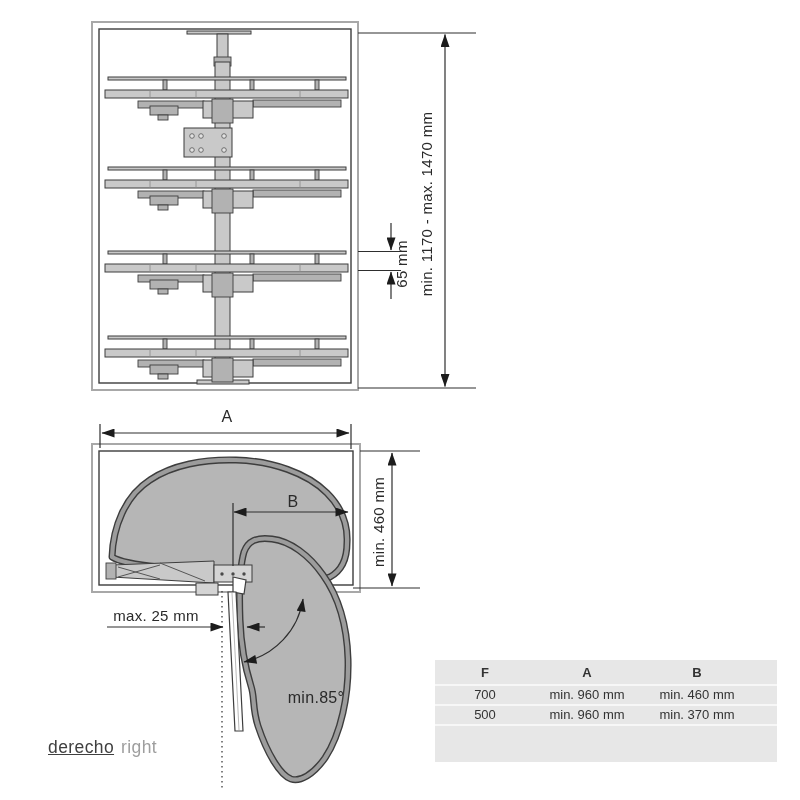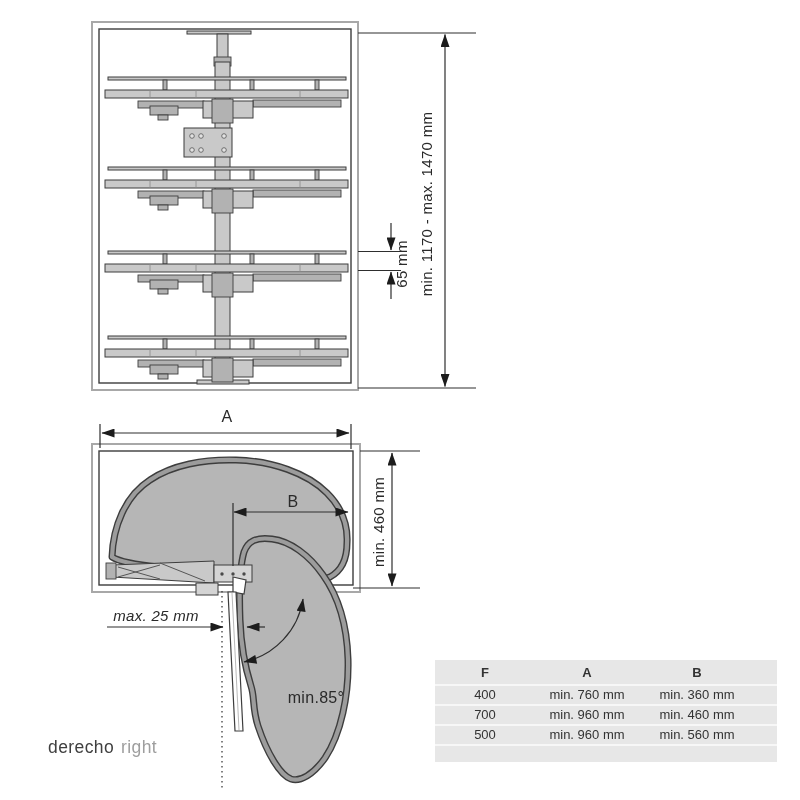--- a/index.html
+++ b/index.html
@@ -27,21 +27,21 @@
   .mech{fill:#d4d4d4;stroke:var(--line);stroke-width:1;}
   .brace{stroke:#555;stroke-width:1;fill:none;}
 
   
   .dim-label{position:absolute;height:18px;line-height:18px;font-size:15px;color:#2a2a2a;
              text-align:center;letter-spacing:.3px;white-space:nowrap;}
   .rot{transform:rotate(-90deg);}
   .big{font-size:16px;}
 
   .caption{position:absolute;left:48px;top:737px;font-size:17.5px;letter-spacing:.4px;}
-  .caption .c1{color:var(--text-dark);}
+  .caption .c1{color:var(--text-dark);text-decoration:underline;}
   .caption .c2{color:var(--text-light);margin-left:7px;text-align:right;}
 
   
   .size-table{position:absolute;left:435px;top:660px;width:342px;height:102px;
               background:var(--table-bg);color:#333;}
   .t-row{display:grid;grid-template-columns:100px 104px 116px;height:18px;line-height:18px;
          text-align:center;font-size:13px;border-bottom:2px solid var(--table-line);}
   .t-head{height:24px;line-height:25px;font-weight:bold;font-size:13px;}
 </style>
 </head>
@@ -189,44 +189,39 @@
   <div class="dim-label rot" style="left:297px;top:195px;width:260px;">min. 1170 - max. 1470 mm</div>
 
   <div class="dim-label rot" style="left:367px;top:255px;width:70px;">65 mm</div>
 
   <div class="dim-label big" style="left:212px;top:408px;width:30px;">A</div>
 
   <div class="dim-label big" style="left:278px;top:493px;width:30px;">B</div>
 
   <div class="dim-label rot" style="left:319px;top:513px;width:120px;">min. 460 mm</div>
 
-  <div class="dim-label" style="left:91px;top:607px;width:130px;font-style:italic;">max. 25 mm</div>
+  <div class="dim-label" style="left:91px;top:607px;width:130px;">max. 25 mm</div>
 
   <div class="dim-label big" style="left:261px;top:641px;width:110px;margin-top:48px;">min.85°</div>
 
   <div class="caption">
     <span class="c1">derecho</span><span class="c2">right</span>
   </div>
 
   <div class="size-table">
     <div class="t-row t-head">
       <span>F</span>
       <span>A</span>
       <span>B</span>
-    </div>
-    <div class="t-row">
-      <span>400</span>
-      <span>min. 760 mm</span>
-      <span>min. 360 mm</span>
     </div>
     <div class="t-row">
       <span>700</span>
       <span>min. 960 mm</span>
       <span>min. 460 mm</span>
     </div>
     <div class="t-row">
       <span>500</span>
       <span>min. 960 mm</span>
-      <span>min. 560 mm</span>
+      <span>min. 370 mm</span>
     </div>
   </div>
 
 </div>
 
 </body></html>

